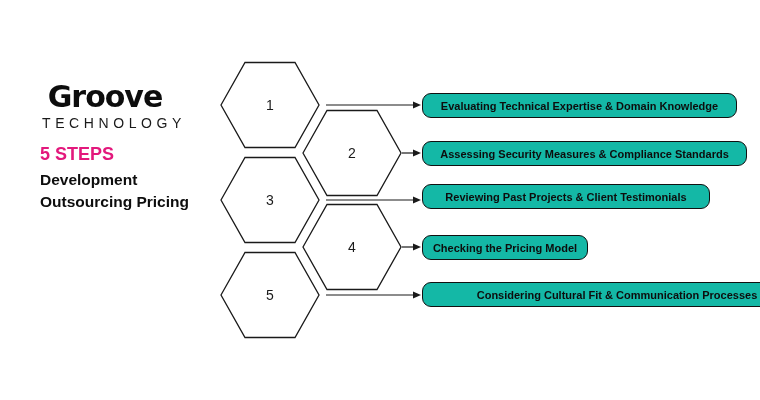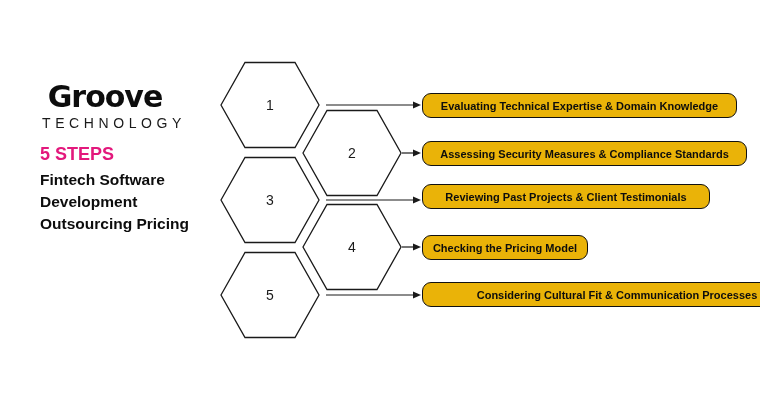--- a/index.html
+++ b/index.html
@@ -25,37 +25,36 @@
   .diagram-svg{position:absolute;left:0;top:0;}
   .hex{fill:#ffffff;stroke:#1a1a1a;stroke-width:1.3;}
   .arrow-line{stroke:#1a1a1a;stroke-width:1.2;}
   .arrow-head{fill:#1a1a1a;}
   .hex-num{
     position:absolute;width:30px;height:20px;text-align:center;line-height:20px;
     font-size:14px;font-weight:400;color:#1a1a1a;
   }
   .step-box{
     position:absolute;height:25px;display:flex;align-items:center;justify-content:center;
-    background:#eab308;border:1.6px solid #111;border-radius:9px;
+    background:#14b8a6;border:1.6px solid #111;border-radius:9px;
     font-size:11px;font-weight:700;white-space:nowrap;color:#0d0d0d;box-sizing:border-box;
   }
 </style>
 </head>
 <body>
 
 <div class="canvas">
 
   <div class="logo">
     <div class="logo-name">Groove</div>
     <div class="logo-sub">TECHNOLOGY</div>
   </div>
 
   <div class="title">
     <div class="title-highlight accent" style="color: rgb(227, 24, 124);">5 STEPS</div>
-    <div class="title-line">Fintech Software</div>
     <div class="title-line">Development</div>
     <div class="title-line">Outsourcing Pricing</div>
   </div>
 
   <svg class="diagram-svg" width="760" height="400" viewBox="0 0 760 400">
     <polygon class="hex" points="221,105 245,62.5 295,62.5 319,105 295,147.5 245,147.5"></polygon>
     <polygon class="hex" points="303,153 327,110.5 377,110.5 401,153 377,195.5 327,195.5"></polygon>
     <polygon class="hex" points="221,200 245,157.5 295,157.5 319,200 295,242.5 245,242.5"></polygon>
     <polygon class="hex" points="303,247 327,204.5 377,204.5 401,247 377,289.5 327,289.5"></polygon>
     <polygon class="hex" points="221,295 245,252.5 295,252.5 319,295 295,337.5 245,337.5"></polygon>

